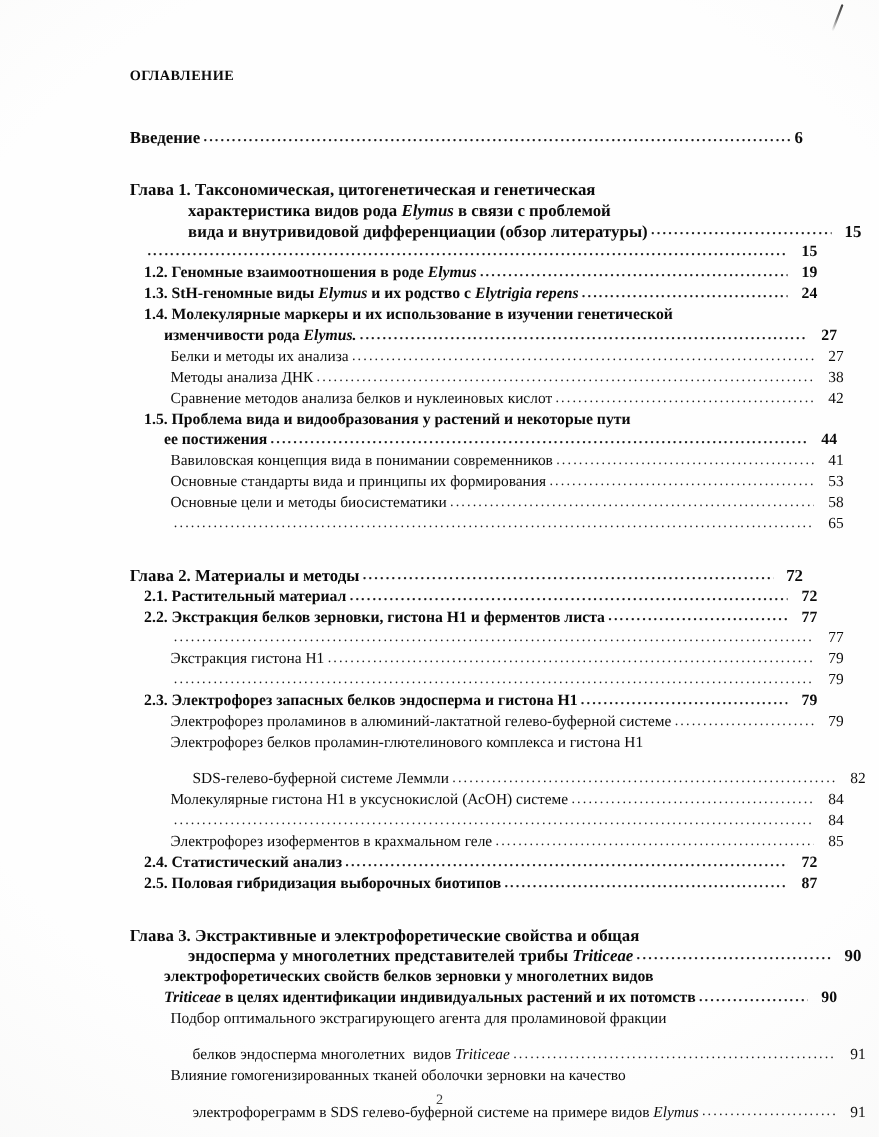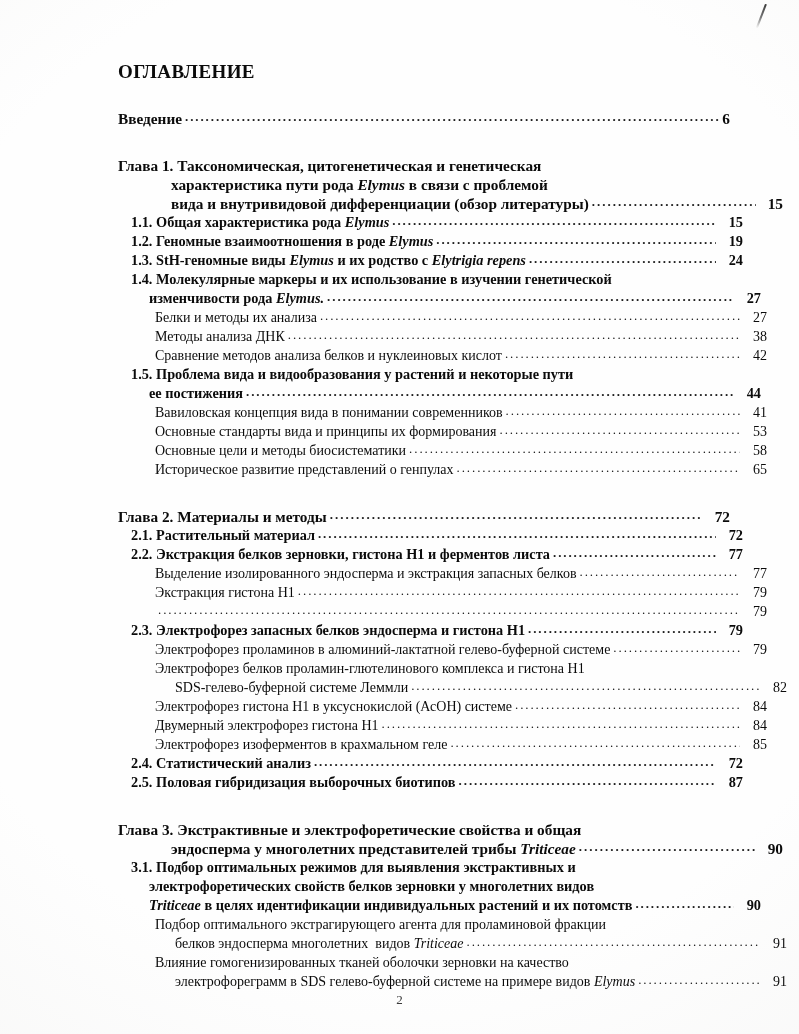--- a/index.html
+++ b/index.html
@@ -44,22 +44,22 @@
   }
 
   #content {
     position: absolute;
     left: 118px;
     top: 62px;
     width: 612px;
   }
 
   h1#toc-title {
-    margin: 0 0 26px 0;
-    font-size: 19px;
+    margin: 0 0 40px 0;
+    font-size: 13px;
     font-weight: bold;
     letter-spacing: .4px;
     font-variant: small-caps;
     text-transform: none;
     line-height: 1.1;
   }
 
   
   .entry {
     display: flex;
@@ -104,21 +104,21 @@
 
   .lvl-sec         { font-weight: bold; font-size: 14.3px; margin-left: 13px; }
   .lvl-sec .pg     { width: 26px; }
 
   .lvl-sub         { font-weight: normal; font-size: 14.0px; margin-left: 37px; }
   .lvl-sub .pg     { width: 26px; }
 
   
   .ind-chap2 { margin-left: 53px; }
   .ind-sec2  { margin-left: 31px; }
-  .ind-sub2  { margin-left: 57px; }
+  .ind-sub2  { margin-left: 57px; margin-top: 14px; }
 
   .gap-chap { height: 28px; }
 
   .it { font-style: italic; }
 
   #page-number {
     position: absolute;
     left: 0;
     right: 0;
     top: 992px;
@@ -141,29 +141,28 @@
 
     <div class="entry lvl-intro">
       <span class="txt">Введение</span>
       <span class="leader">........................................................................................................................................................................................................</span>
       <span class="pg">6</span>
     </div>
 
     <div class="gap-chap"></div>
 
     <div class="cont lvl-chap">Глава 1. Таксономическая, цитогенетическая и генетическая</div>
-    <div class="cont lvl-chap ind-chap2"><span>характеристика пути рода </span><span class="it">Elymus</span><span> в связи с проблемой</span></div>
+    <div class="cont lvl-chap ind-chap2"><span>характеристика видов рода </span><span class="it">Elymus</span><span> в связи с проблемой</span></div>
     <div class="entry lvl-chap ind-chap2">
       <span class="txt">вида и внутривидовой дифференциации (обзор литературы)</span>
       <span class="leader">........................................................................................................................................................................................................</span>
       <span class="pg">15</span>
     </div>
 
     <div class="entry lvl-sec">
-      <span class="txt"><span>1.1. Общая характеристика рода </span><span class="it">Elymus</span></span>
       <span class="leader">........................................................................................................................................................................................................</span>
       <span class="pg">15</span>
     </div>
 
     <div class="entry lvl-sec">
       <span class="txt"><span>1.2. Геномные взаимоотношения в роде </span><span class="it">Elymus</span></span>
       <span class="leader">........................................................................................................................................................................................................</span>
       <span class="pg">19</span>
     </div>
 
@@ -212,21 +211,20 @@
       <span class="txt">Основные стандарты вида и принципы их формирования</span>
       <span class="leader">........................................................................................................................................................................................................</span>
       <span class="pg">53</span>
     </div>
     <div class="entry lvl-sub">
       <span class="txt">Основные цели и методы биосистематики</span>
       <span class="leader">........................................................................................................................................................................................................</span>
       <span class="pg">58</span>
     </div>
     <div class="entry lvl-sub">
-      <span class="txt">Историческое развитие представлений о генпулах</span>
       <span class="leader">........................................................................................................................................................................................................</span>
       <span class="pg">65</span>
     </div>
 
     <div class="gap-chap"></div>
 
     <div class="entry lvl-chap">
       <span class="txt">Глава 2. Материалы и методы</span>
       <span class="leader">........................................................................................................................................................................................................</span>
       <span class="pg">72</span>
@@ -237,21 +235,20 @@
       <span class="leader">........................................................................................................................................................................................................</span>
       <span class="pg">72</span>
     </div>
 
     <div class="entry lvl-sec">
       <span class="txt">2.2. Экстракция белков зерновки, гистона Н1 и ферментов листа</span>
       <span class="leader">........................................................................................................................................................................................................</span>
       <span class="pg">77</span>
     </div>
     <div class="entry lvl-sub">
-      <span class="txt">Выделение изолированного эндосперма и экстракция запасных белков</span>
       <span class="leader">........................................................................................................................................................................................................</span>
       <span class="pg">77</span>
     </div>
     <div class="entry lvl-sub">
       <span class="txt">Экстракция гистона Н1</span>
       <span class="leader">........................................................................................................................................................................................................</span>
       <span class="pg">79</span>
     </div>
     <div class="entry lvl-sub">
       <span class="leader">........................................................................................................................................................................................................</span>
@@ -268,26 +265,25 @@
       <span class="leader">........................................................................................................................................................................................................</span>
       <span class="pg">79</span>
     </div>
     <div class="cont lvl-sub">Электрофорез белков проламин-глютелинового комплекса и гистона Н1</div>
     <div class="entry lvl-sub ind-sub2">
       <span class="txt">SDS-гелево-буферной системе Леммли</span>
       <span class="leader">........................................................................................................................................................................................................</span>
       <span class="pg">82</span>
     </div>
     <div class="entry lvl-sub">
-      <span class="txt">Электрофорез гистона Н1 в уксуснокислой (АсОН) системе</span>
+      <span class="txt">Молекулярные гистона Н1 в уксуснокислой (АсОН) системе</span>
       <span class="leader">........................................................................................................................................................................................................</span>
       <span class="pg">84</span>
     </div>
     <div class="entry lvl-sub">
-      <span class="txt">Двумерный электрофорез гистона Н1</span>
       <span class="leader">........................................................................................................................................................................................................</span>
       <span class="pg">84</span>
     </div>
     <div class="entry lvl-sub">
       <span class="txt">Электрофорез изоферментов в крахмальном геле</span>
       <span class="leader">........................................................................................................................................................................................................</span>
       <span class="pg">85</span>
     </div>
 
     <div class="entry lvl-sec">
@@ -303,21 +299,20 @@
 
     <div class="gap-chap"></div>
 
     <div class="cont lvl-chap">Глава 3. Экстрактивные и электрофоретические свойства и общая</div>
     <div class="entry lvl-chap ind-chap2">
       <span class="txt"><span>эндосперма у многолетних представителей трибы </span><span class="it">Triticeae</span></span>
       <span class="leader">........................................................................................................................................................................................................</span>
       <span class="pg">90</span>
     </div>
 
-    <div class="cont lvl-sec">3.1. Подбор оптимальных режимов для выявления экстрактивных и</div>
     <div class="cont lvl-sec ind-sec2">электрофоретических свойств белков зерновки у многолетних видов</div>
     <div class="entry lvl-sec ind-sec2">
       <span class="txt"><span class="it">Triticeae</span><span> в целях идентификации индивидуальных растений и их потомств</span></span>
       <span class="leader">........................................................................................................................................................................................................</span>
       <span class="pg">90</span>
     </div>
 
     <div class="cont lvl-sub">Подбор оптимального экстрагирующего агента для проламиновой фракции</div>
     <div class="entry lvl-sub ind-sub2">
       <span class="txt"><span>белков эндосперма многолетних  видов </span><span class="it">Triticeae</span></span>

